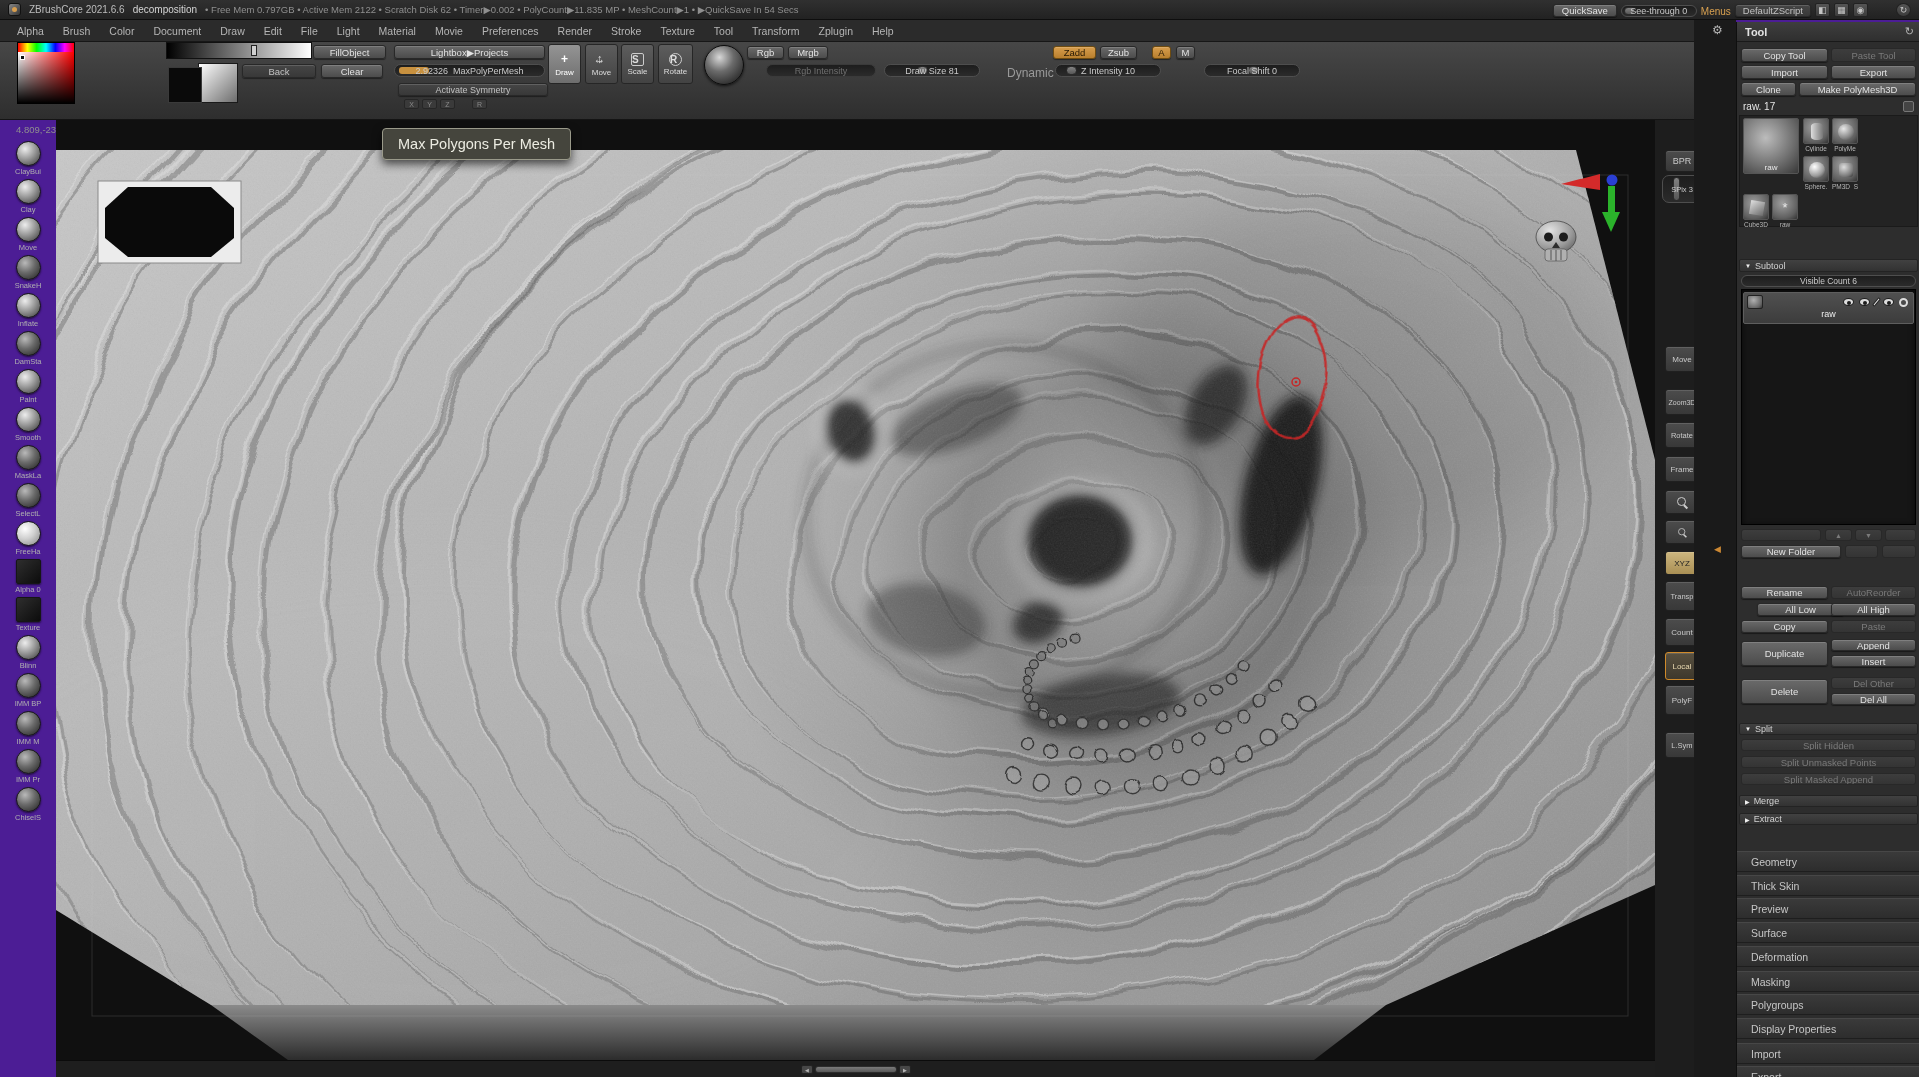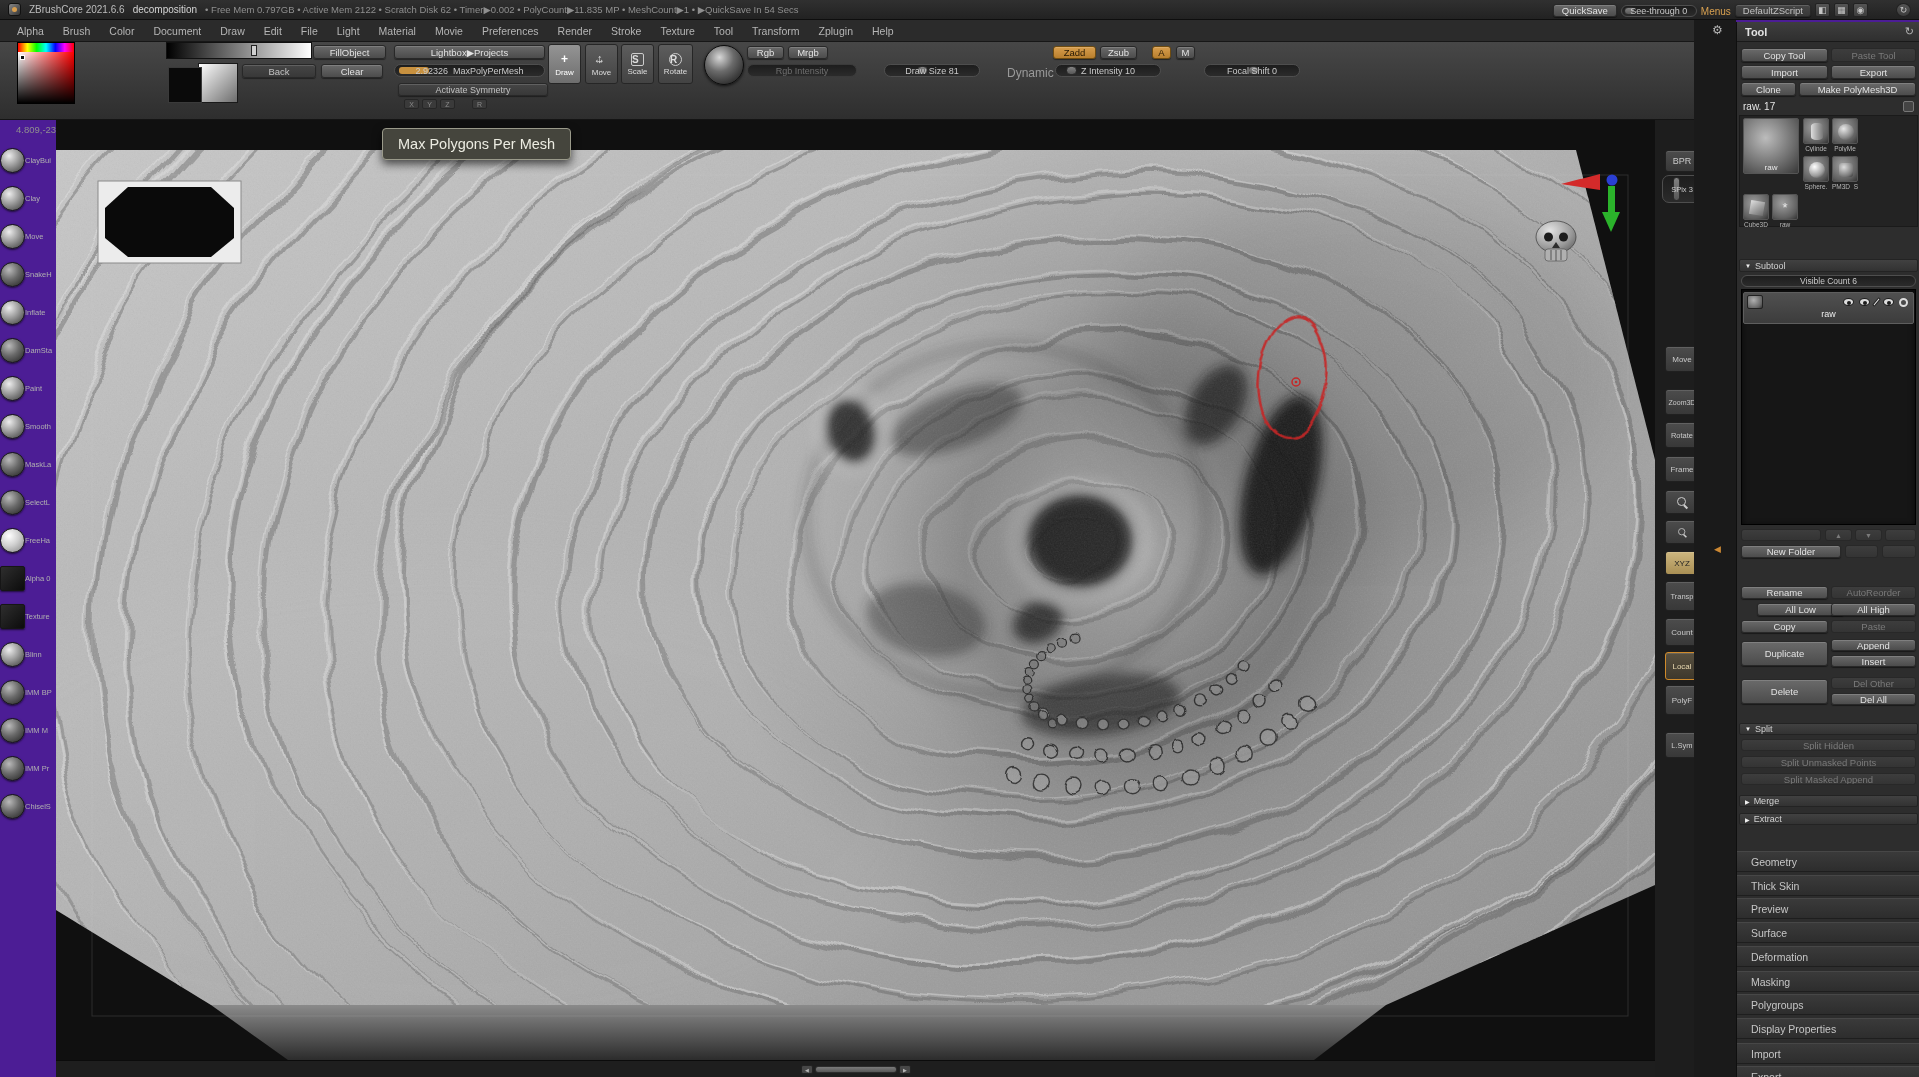--- a/index.html
+++ b/index.html
@@ -29,21 +29,21 @@
   .slider.dis .lbl{color:#6f6f6f}
   .tool-btn{position:absolute;top:2px;width:33px;height:40px;background:linear-gradient(#5d5d5d,#434343);border:1px solid #262626;border-radius:3px;display:flex;flex-direction:column;align-items:center;justify-content:center;gap:1px;color:#ddd;cursor:pointer}
   .tool-btn.active{background:linear-gradient(#949494,#6e6e6e);color:#fff}
   .tool-btn .ticon{height:15px;font-size:12px;line-height:15px;font-weight:bold}
   .tool-btn .tlabel{font-size:8px}
   .chip{position:absolute;width:15px;height:10px;background:#3a3a3a;border:1px solid #262626;border-radius:2px;color:#8a8a8a;font-size:7px;display:flex;align-items:center;justify-content:center}
   
   #tooltip{position:absolute;left:382px;top:128px;padding:7px 15px;background:#45453d;border:1px solid #9a9a8a;border-radius:4px;color:#ecece2;font-size:14.5px;box-shadow:0 4px 10px rgba(0,0,0,.65);z-index:50}
   
   #leftdock{position:absolute;left:0;top:128px;width:56px;height:949px}
-  .dock-item{position:absolute;left:0;width:56px;height:38px;display:flex;flex-direction:row;align-items:center;cursor:pointer}
+  .dock-item{position:absolute;left:0;width:56px;height:38px;display:flex;flex-direction:column;align-items:center;cursor:pointer}
   .dock-icon{width:25px;height:25px;border-radius:50%;background:radial-gradient(circle at 35% 30%,#ededed,#9c9c9c 45%,#3f3f3f 95%);border:1px solid #161616;box-shadow:0 1px 2px rgba(0,0,0,.6)}
   .dock-icon.dk{background:radial-gradient(circle at 35% 30%,#b9b9b9,#6a6a6a 45%,#262626 95%)}
   .dock-icon.sq{border-radius:2px;background:linear-gradient(135deg,#2e2e2e,#0c0c0c)}
   .dock-label{font-size:7.5px;color:#b0b0b0;margin-top:1px}
   
   #canvas{position:absolute;left:56px;top:120px;width:1599px;height:940px;background:#101010}
   
   #rightshelf{position:absolute;left:1655px;top:120px;width:57px;height:957px;background:#1d1d1d}
   .rs-btn{position:absolute;left:10px;width:34px;background:linear-gradient(#4c4c4c,#383838);border:1px solid #202020;border-radius:3px;color:#c9c9c9;display:flex;align-items:center;justify-content:center;font-size:8px;box-shadow:inset 0 1px 0 rgba(255,255,255,.12);cursor:pointer}
   .rs-btn.tan{background:linear-gradient(#cdb67f,#a98f54);color:#222}
@@ -165,21 +165,21 @@
     </div>
     <div class="tool-btn" style="left:658px;width:35px">
       <span class="ticon" style="border:1px solid #ccc;border-radius:50%;width:13px;height:13px;line-height:12px;font-size:10px">R</span>
       <span class="tlabel">Rotate</span>
     </div>
 
     <div class="p" style="left:704px;top:3px;width:40px;height:40px;border-radius:50%;background:radial-gradient(circle at 38% 30%,#d8d8d8,#6b6b6b 40%,#1c1c1c 92%);border:1px solid #0c0c0c;box-shadow:0 1px 3px rgba(0,0,0,.7)"></div>
 
     <div class="btn p" style="left:747px;top:4px;width:37px;height:13px">Rgb</div>
     <div class="btn p" style="left:788px;top:4px;width:40px;height:13px">Mrgb</div>
-    <div class="slider dis" style="left:747px;top:22px;width:110px">
+    <div class="slider dis" style="left:766px;top:22px;width:110px">
       <span class="lbl">Rgb Intensity</span>
     </div>
 
     <div class="slider" style="left:884px;top:22px;width:96px">
       <span class="knob" style="left:34%"></span>
       <span class="lbl">Draw Size 81</span>
     </div>
     <span class="p" style="left:1007px;top:24px;font-size:12px;color:#9a9a9a">Dynamic</span>
 
     <div class="btn org p" style="left:1053px;top:4px;width:43px;height:13px">Zadd</div>

